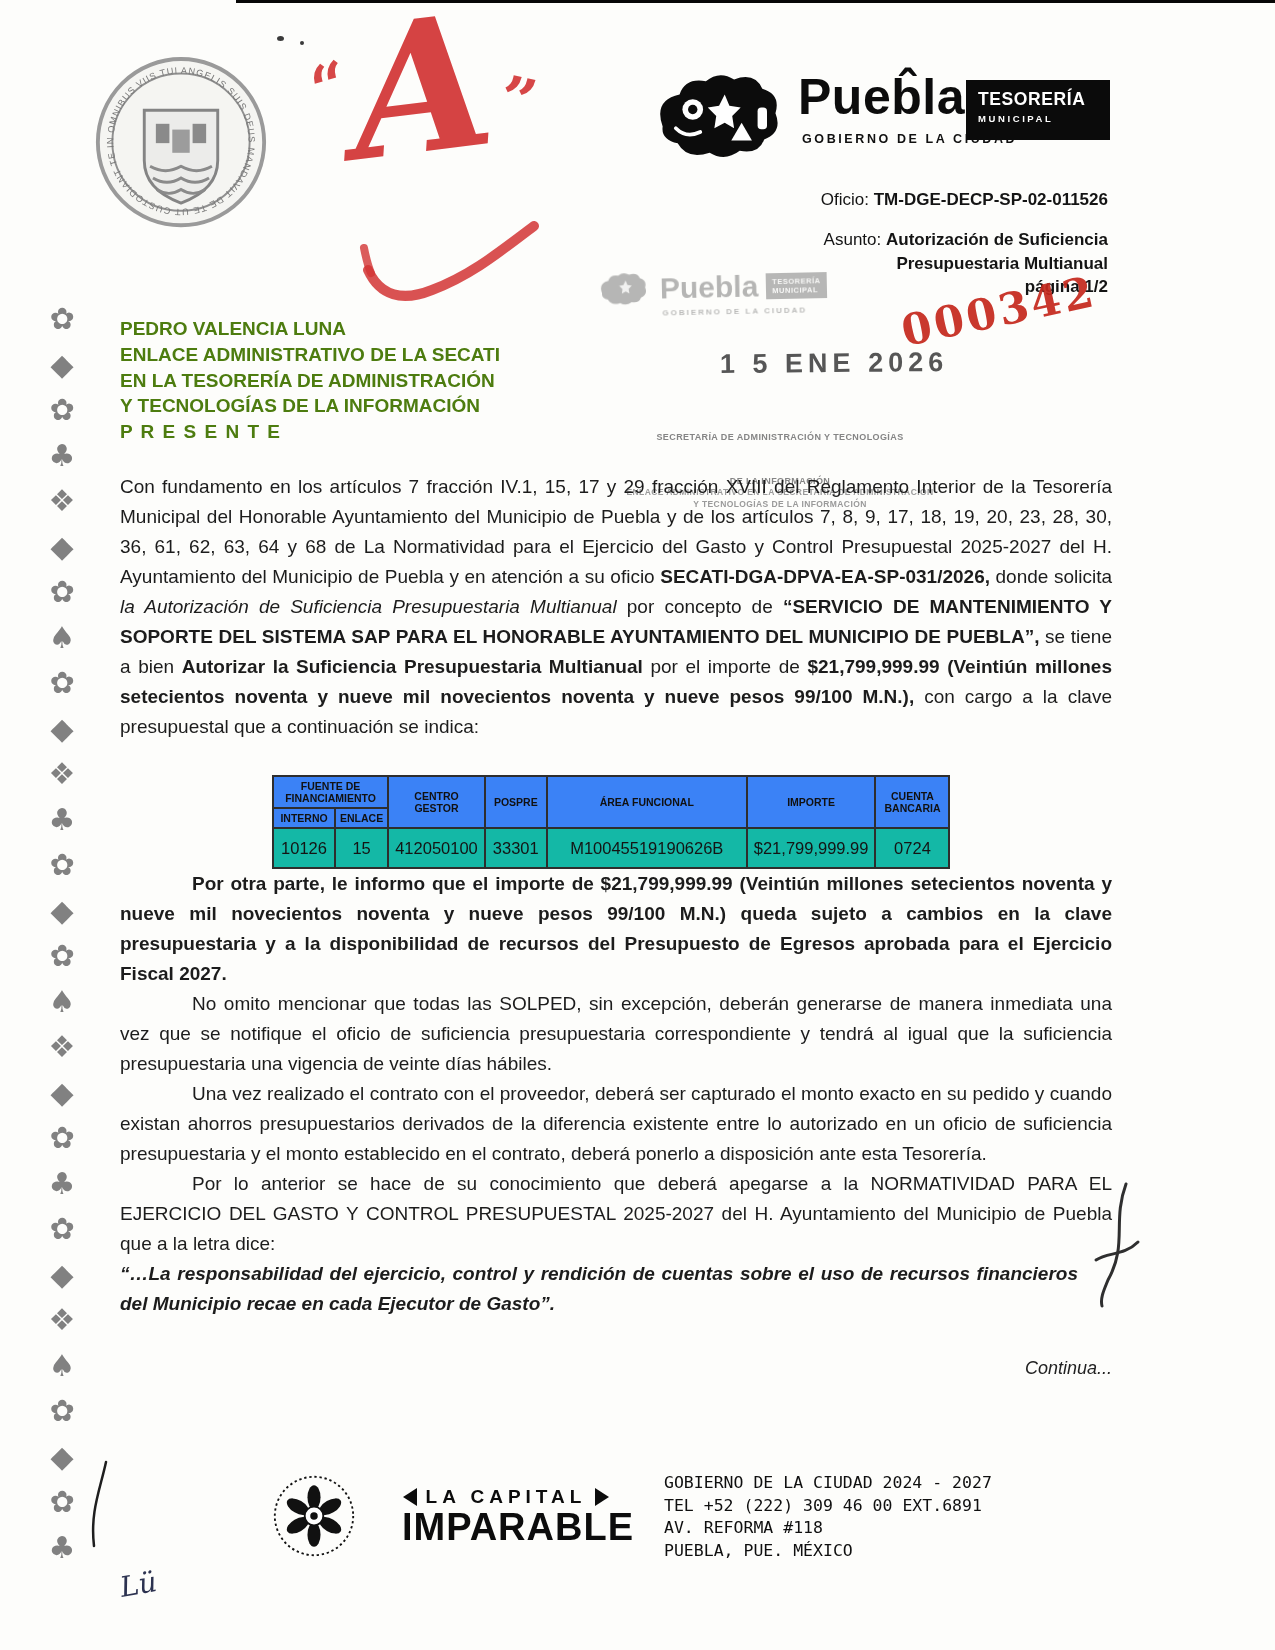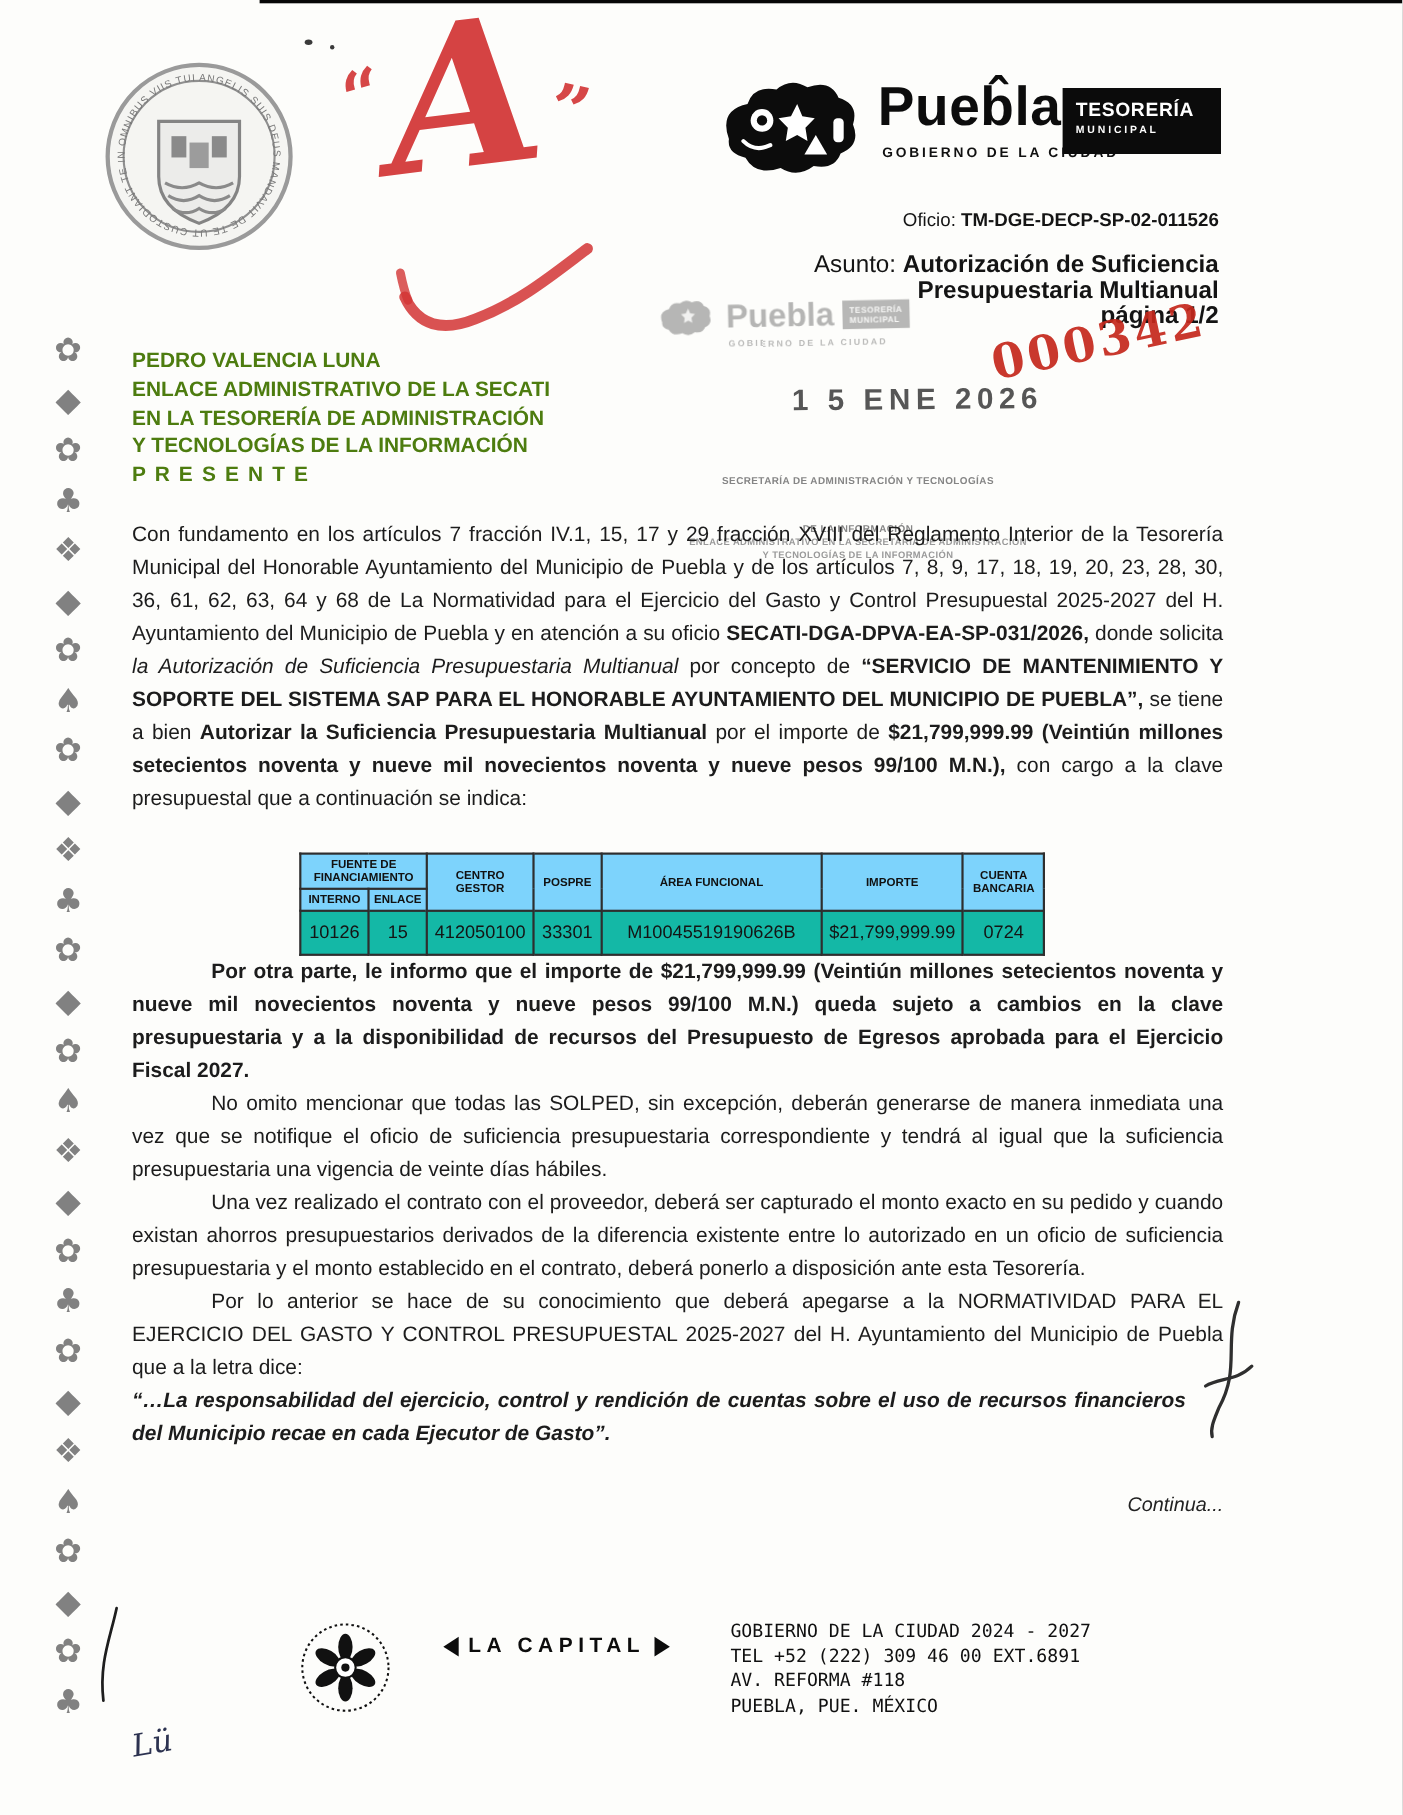--- a/index.html
+++ b/index.html
@@ -44,21 +44,21 @@
   .brand { position:absolute; left:648px; top:66px; width:464px; height:104px; }
   .brand-icons { position:absolute; left:0; top:4px; width:144px; height:94px; }
   .brand-name { position:absolute; left:150px; top:2px; font-size:50px; font-weight:800; letter-spacing:.5px; color:#0c0c0c; }
   .brand-tagline { position:absolute; left:154px; top:66px; font-size:12.5px; font-weight:700; letter-spacing:2.6px; color:#101010; }
   .brand-box { position:absolute; left:318px; top:14px; width:144px; height:60px; background:#0b0b0b; color:#fff; padding:9px 0 0 12px; }
   .brand-box .bb1 { font-size:17.5px; font-weight:800; letter-spacing:.6px; }
   .brand-box .bb2 { font-size:9.5px; font-weight:600; letter-spacing:2.6px; margin-top:3px; }
 
   .oficio { position:absolute; top:190px; right:167px; font-size:17px; color:#141414; }
   .oficio b { font-weight:800; }
-  .asunto { position:absolute; top:228px; right:167px; text-align:right; font-size:22px; line-height:23.5px; color:#141414; }
+  .asunto { position:absolute; top:228px; right:167px; text-align:right; font-size:17px; line-height:23.5px; color:#141414; }
   .asunto .b { font-weight:800; }
 
   
   .ghost { position:absolute; left:596px; top:268px; width:370px; opacity:.36; filter:blur(.6px) grayscale(1); transform:rotate(-1.2deg); }
   .ghost-row { display:flex; align-items:center; gap:8px; }
   .ghost-icons { width:56px; height:36px; }
   .ghost-name { font-size:30px; font-weight:800; color:#383838; }
   .ghost-box { background:#3f3f3f; color:#eee; font-size:7.5px; font-weight:700; letter-spacing:.5px; padding:4px 6px; line-height:9px; }
   .ghost-tagline { font-size:8px; font-weight:700; letter-spacing:2px; color:#444; margin:2px 0 0 66px; }
 
@@ -78,21 +78,21 @@
   .p2 { font-weight:700; margin-top:33px; }
   .p3 { margin-top:14px; }
   .p4 { margin-top:16px; }
   .p5 { margin-top:14px; }
   .quote { margin:18px 0 0 30px; width:958px; font-weight:700; font-style:italic; }
   .continua { margin-top:34px; text-align:right; font-style:italic; font-size:18px; font-weight:500; color:#222; }
 
   
   table.clave { border-collapse:collapse; margin:33px 0 0 152px; }
   .clave th, .clave td { border:2px solid #2e2e2e; }
-  .clave thead th { background:#7dd3fc; font-size:10.5px; line-height:12px; padding:3px 4px; font-weight:700; color:#111; text-align:center; }
+  .clave thead th { background:#3b82f6; font-size:10.5px; line-height:12px; padding:3px 4px; font-weight:700; color:#111; text-align:center; }
   .clave td { font-size:16.5px; padding:4px 6px; text-align:center; background:#14b8a6; color:#141414; }
 
   
   .footer-emblem { position:absolute; left:272px; top:1474px; width:84px; height:84px; }
   .footer-brand { position:absolute; left:378px; top:1486px; width:256px; text-align:right; color:#0c0c0c; }
   .fb-top { display:flex; align-items:center; justify-content:center; gap:8px; font-size:19px; font-weight:900; letter-spacing:5px; }
   .fb-bottom { font-size:38px; font-weight:900; letter-spacing:1px; margin-top:-2px; }
   .footer-contact { position:absolute; left:664px; top:1472px; font-family:"DejaVu Sans Mono", monospace; font-size:16.5px; line-height:22.5px; color:#0f0f0f; }
 
   .initials { position:absolute; left:120px; top:1568px; font-family:"DejaVu Serif", serif; font-style:italic; font-size:28px; color:#2c3250; transform:rotate(-10deg); }
@@ -299,20 +299,21 @@
   <div class="footer-brand">
     <div class="fb-top">
       <svg width="16" height="22" viewBox="0 0 16 22">
           <path d="M15,2 L1,11 L15,20 Z" fill="#0c0c0c"></path>
         </svg>
       <span>LA CAPITAL</span>
       <svg width="16" height="22" viewBox="0 0 16 22">
           <path d="M1,2 L15,11 L1,20 Z" fill="#0c0c0c"></path>
         </svg>
     </div>
+    <div class="fb-bottom">IMPARABLE</div>
   </div>
 
   <div class="footer-contact">
     <div>GOBIERNO DE LA CIUDAD 2024 - 2027</div>
     <div>TEL +52 (222) 309 46 00 EXT.6891</div>
     <div>AV. REFORMA #118</div>
     <div>PUEBLA, PUE. MÉXICO</div>
   </div>
 
   <div class="initials">Lü</div>

